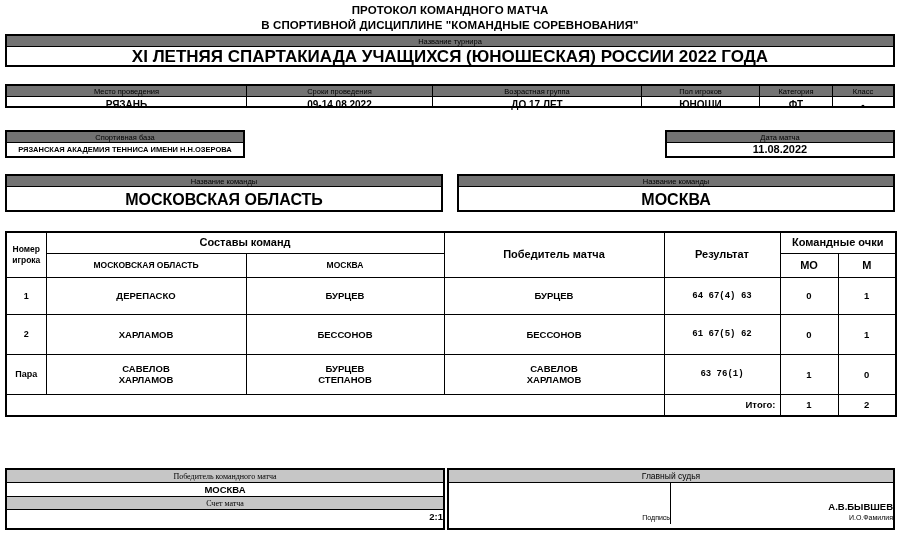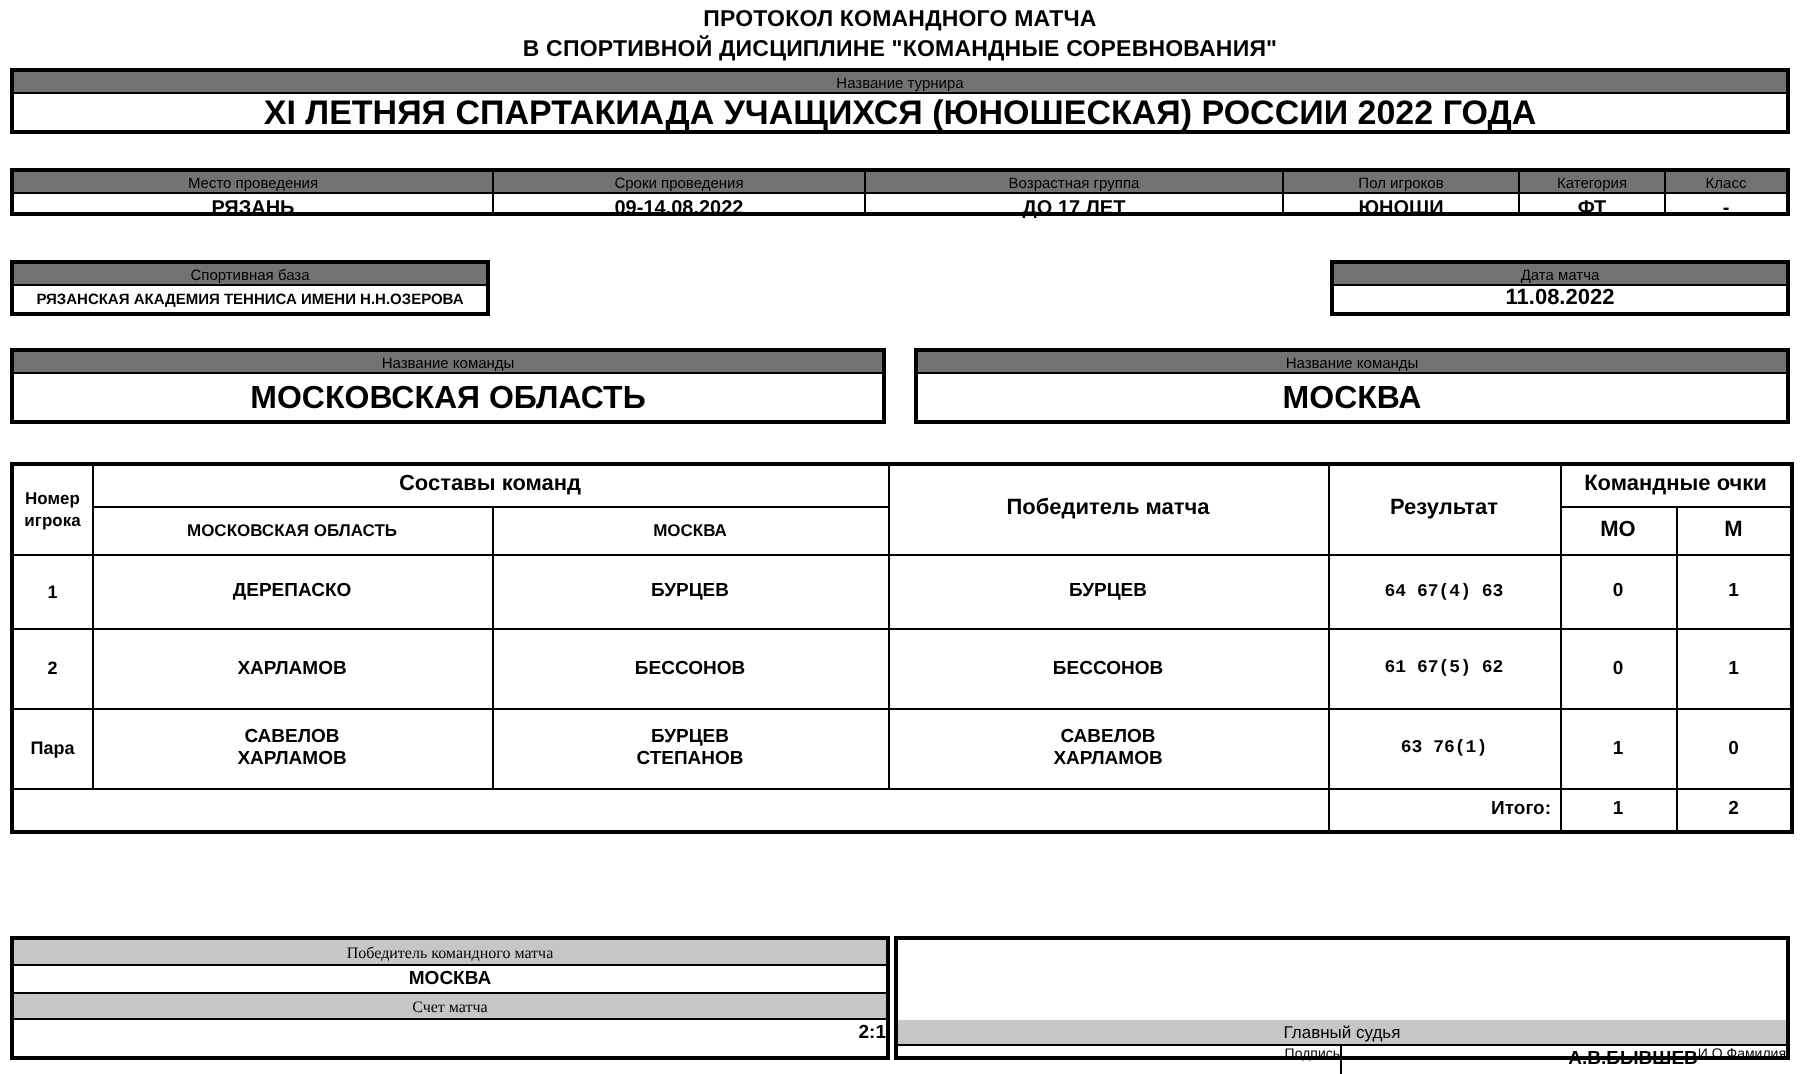--- a/index.html
+++ b/index.html
@@ -118,28 +118,28 @@
   .bl-row-val.last { border-bottom: 0; text-align: right; }
 
   .bottom-right { border: 2px solid #000; }
   .br-head {
     background: #c6c6c6;
     font-size: 8.5px;
     text-align: center;
     line-height: 13px;
     height: 13px;
     border-bottom: 1px solid #000;
-    margin-top: 40px;
   }
   .br-body { display: flex; height: 41px; }
   .br-sign, .br-name {
     position: relative;
     display: flex;
+    flex-direction: column;
     justify-content: flex-end;
-    align-items: flex-start;
+    align-items: flex-end;
     padding-bottom: 1px;
   }
   .br-sign { width: 222px; border-right: 1px solid #000; }
   .br-name { flex: 1; }
   .br-caption { font-size: 7px; line-height: 10px; }
   .br-judge { font-size: 9.5px; font-weight: bold; line-height: 13px; }
 </style>
 </head>
 <body>
 

